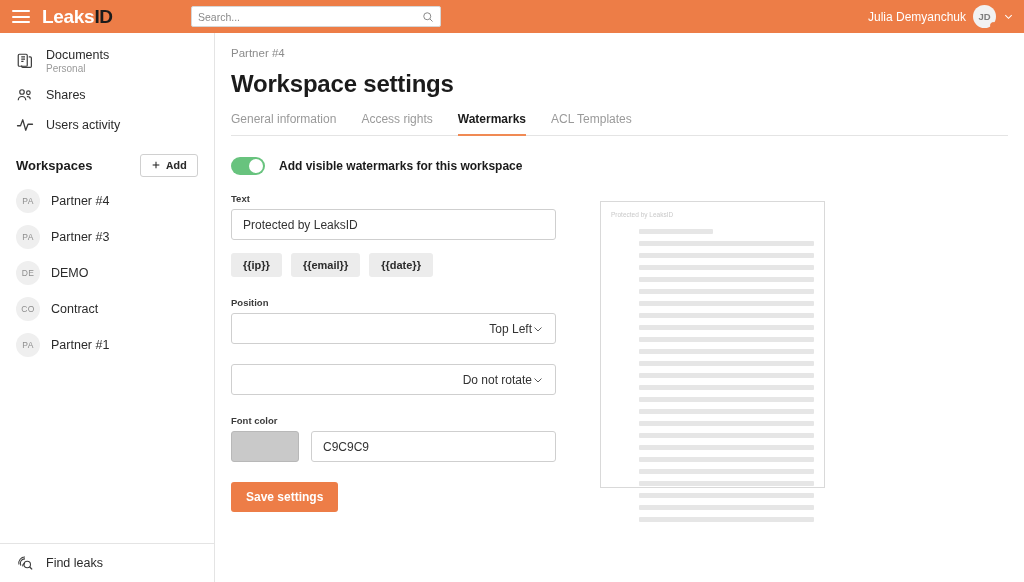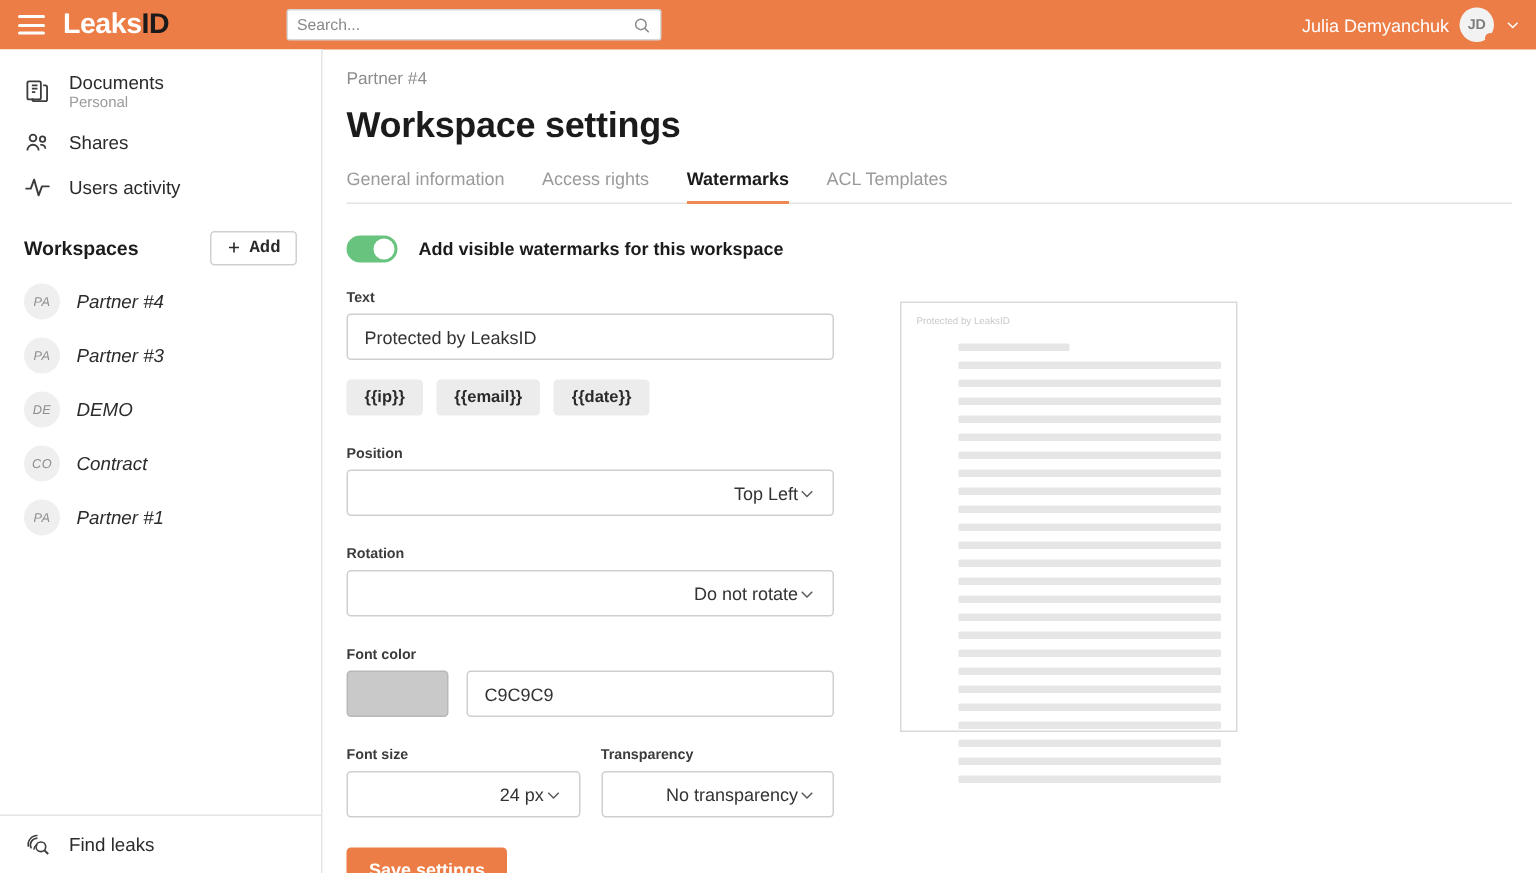--- a/index.html
+++ b/index.html
@@ -77,21 +77,21 @@
   }
   .ws-title { font-size: 13px; font-weight: bold; color: #1b1b1b; }
   .add-btn {
     display: flex; align-items: center; gap: 5px;
     border: 1px solid #d0d0d0; border-radius: 3px; background: #fff;
     padding: 4px 10px; font-size: 11.5px; font-weight: bold; color: #2b2b2b;
     cursor: pointer; font-family: Liberation Mono, monospace;
   }
   .ws-item {
     display: flex; align-items: center; gap: 11px;
-    padding: 6px 0 6px 16px; cursor: pointer; font-style: italic;
+    padding: 6px 0 6px 16px; cursor: pointer;
   }
   .ws-ava {
     width: 24px; height: 24px; flex: 0 0 24px; border-radius: 50%;
     background: #efefef; color: #8e8e8e; font-size: 8.5px;
     display: flex; align-items: center; justify-content: center; letter-spacing: .3px;
   }
   .ws-name { font-size: 12.5px; color: #2b2b2b; }
   .side-foot {
     border-top: 1px solid #e4e4e4; padding: 10px 0 10px 16px;
     display: flex; align-items: center; gap: 12px; cursor: pointer;
@@ -322,59 +322,38 @@
             <div class="field-label">Position</div>
             <div class="select-box">
               <span>Top Left</span>
               <svg class="chev" viewBox="0 0 24 24" fill="none" stroke="#5a5a5a" stroke-width="2">
                 <polyline points="5,9 12,16 19,9"></polyline>
               </svg>
             </div>
           </div>
 
           <div class="gap-l">
-            <div class="field-label">Rotation</div>
             <div class="select-box">
               <span>Do not rotate</span>
               <svg class="chev" viewBox="0 0 24 24" fill="none" stroke="#5a5a5a" stroke-width="2">
                 <polyline points="5,9 12,16 19,9"></polyline>
               </svg>
             </div>
           </div>
 
           <div class="gap-l">
             <div class="field-label">Font color</div>
             <div class="color-row">
               <div class="swatch" id="swatch" style="background: rgb(201, 201, 201);"></div>
               <div class="txt-input color-input">
                 <input type="text" value="C9C9C9" style="">
               </div>
             </div>
           </div>
 
-          <div class="gap-l two-col">
-            <div>
-              <div class="field-label">Font size</div>
-              <div class="select-box">
-                <span>24 px</span>
-                <svg class="chev" viewBox="0 0 24 24" fill="none" stroke="#5a5a5a" stroke-width="2">
-                  <polyline points="5,9 12,16 19,9"></polyline>
-                </svg>
-              </div>
-            </div>
-            <div>
-              <div class="field-label">Transparency</div>
-              <div class="select-box">
-                <span>No transparency</span>
-                <svg class="chev" viewBox="0 0 24 24" fill="none" stroke="#5a5a5a" stroke-width="2">
-                  <polyline points="5,9 12,16 19,9"></polyline>
-                </svg>
-              </div>
-            </div>
-          </div>
 
           <button class="save-btn">Save settings</button>
         </div>
 
         <div class="preview-col">
           <div class="preview">
             <div class="wm-text">Protected by LeaksID</div>
             <div class="doc-lines" id="doc-lines">
                 <div class="line short"></div>
                 <div class="line full"></div>

